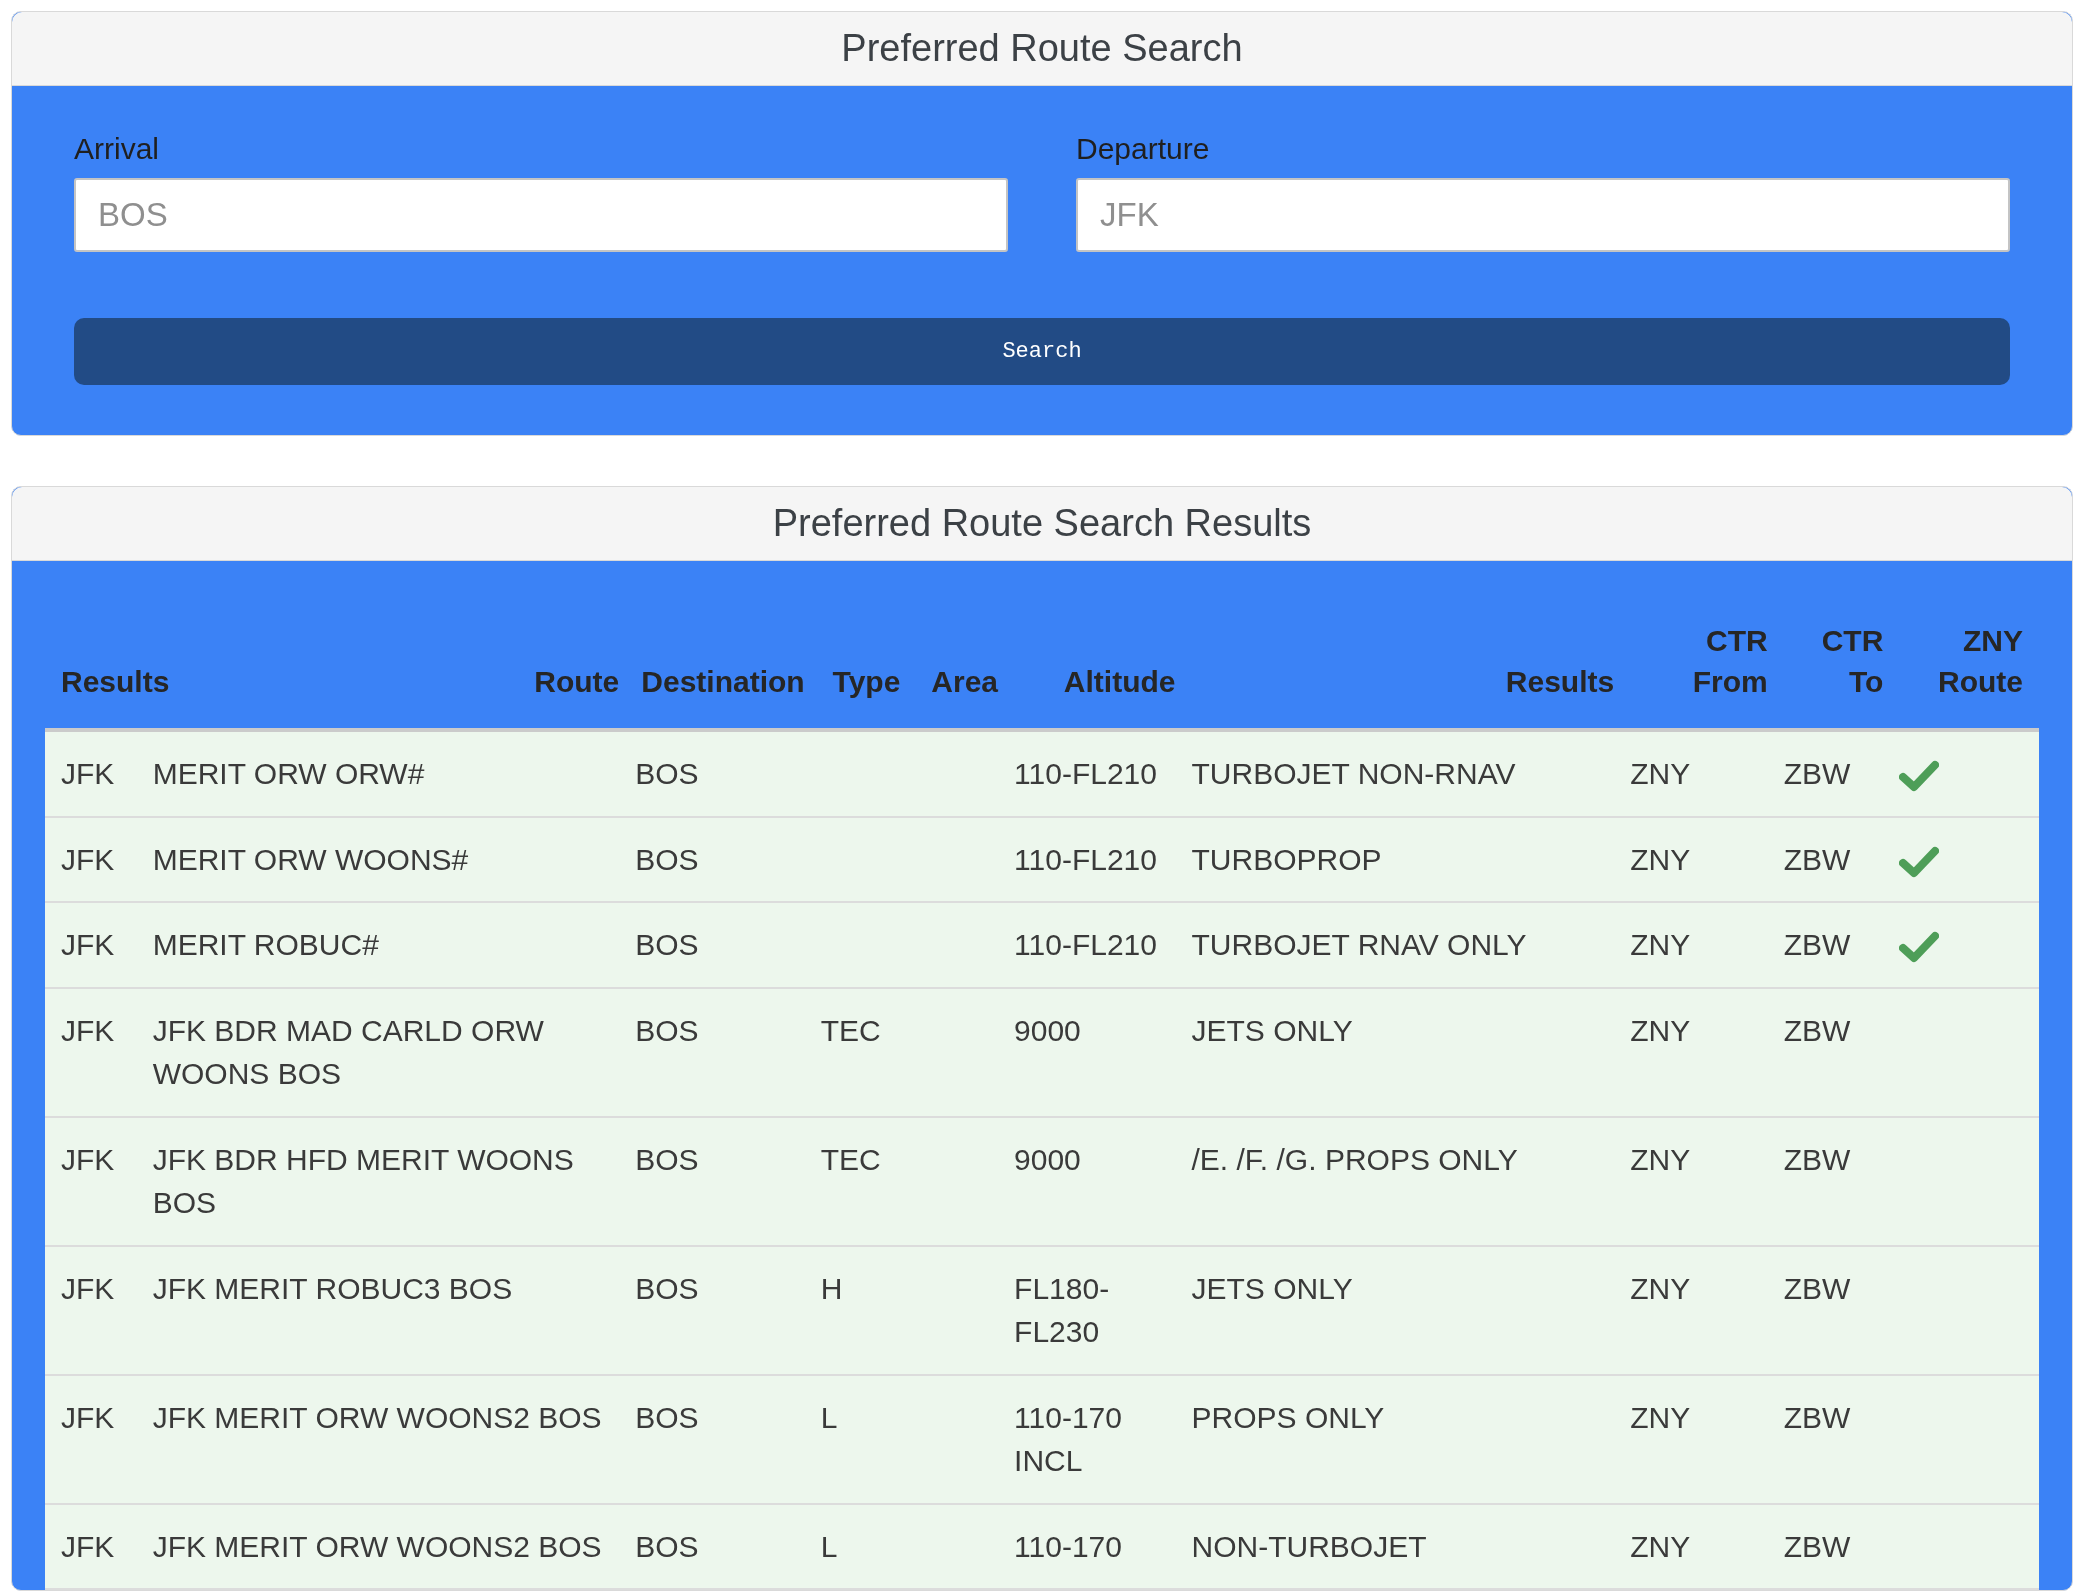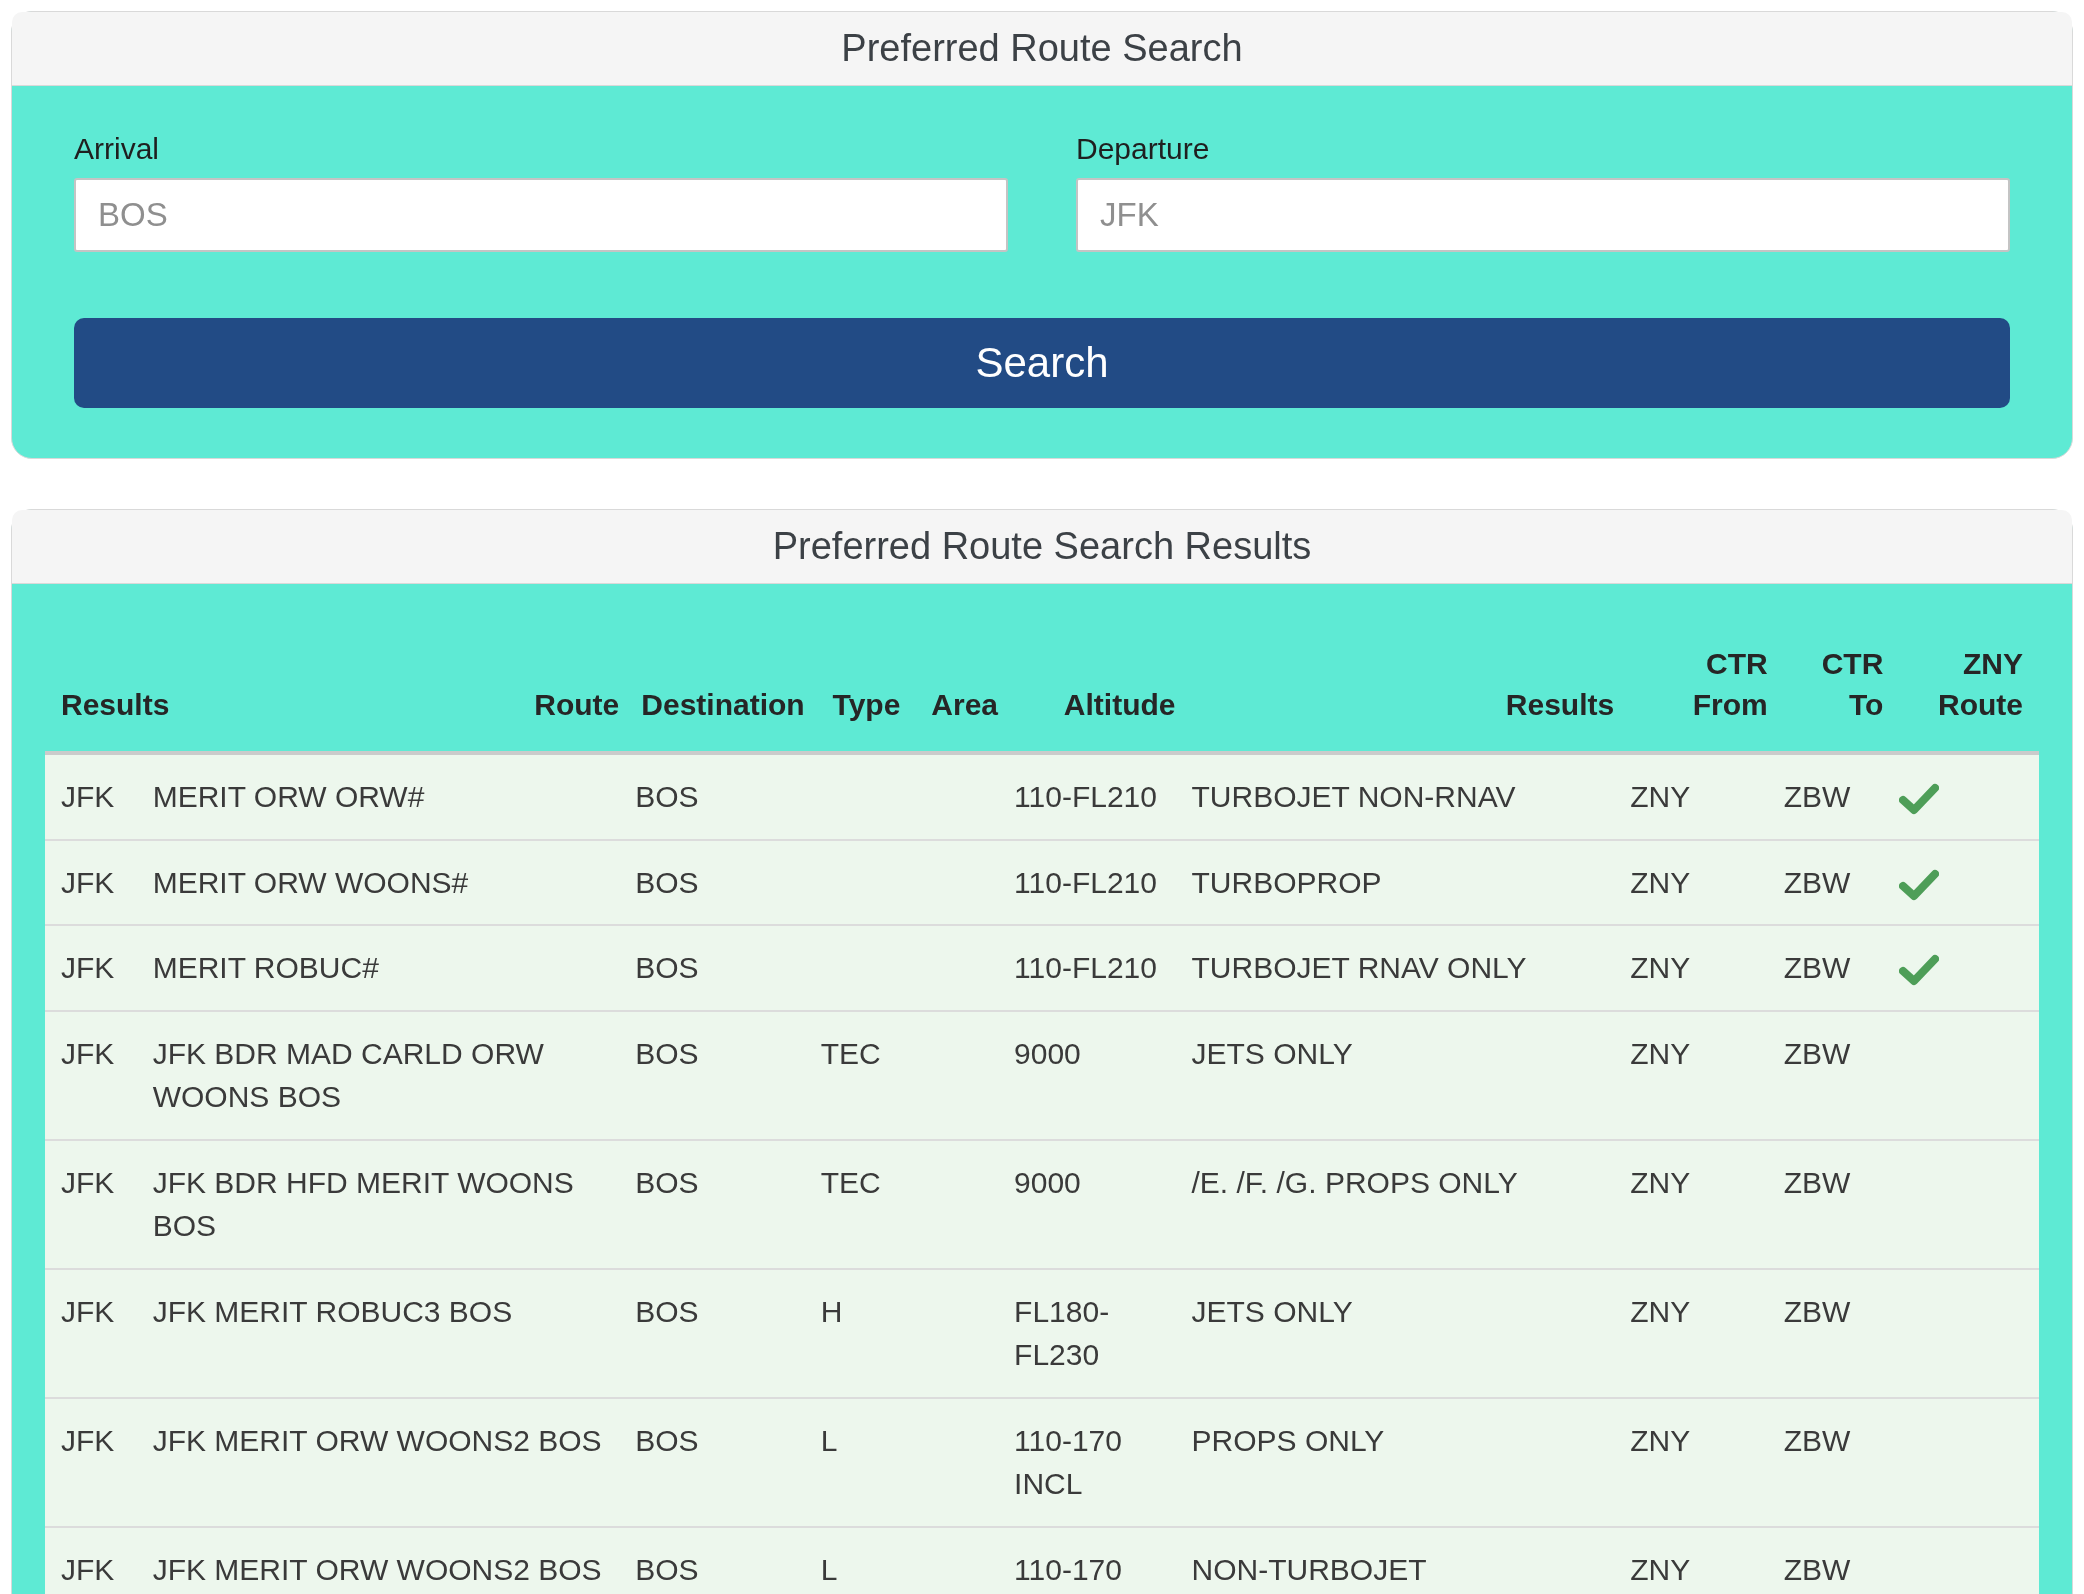--- a/index.html
+++ b/index.html
@@ -6,22 +6,22 @@
   html, body {
     width: 2084px; height: 1594px;
     overflow: hidden;
     background: #ffffff;
     font-family: "Liberation Sans", sans-serif;
     color: #383838;
   }
   .panel {
     margin: 11px;
     border: 1px solid #d9d9d9;
-    border-radius: 21px;
-    background: #5eead4;
+    border-radius: 10px;
+    background: #3b82f6;
   }
   .panel + .panel { margin-top: 50px; }
   .panel-header {
     background: #f5f5f5;
     border-bottom: 1px solid #d9d9d9;
     border-radius: 10px 10px 0 0;
     text-align: center;
     padding: 15px 0;
     font-size: 38px;
     color: #3c4146;
@@ -47,27 +47,27 @@
     font-family: "Liberation Sans", sans-serif;
     background: #fff;
     outline: none;
   }
   .text-input::placeholder { color: #8f8f8f; opacity: 1; }
   .search-btn {
     display: block;
     width: 100%;
     margin-top: 66px;
     padding: 21px 0;
-    font-size: 42px;
+    font-size: 22px;
     color: #ffffff;
     background: #224b85;
     border: none;
     border-radius: 10px;
     cursor: pointer;
-    font-family: Liberation Sans, sans-serif;
+    font-family: Liberation Mono, monospace;
   }
   
   .table-wrap { padding: 10px 33px 0 33px; }
   table.results {
     width: 100%;
     border-collapse: collapse;
     table-layout: fixed;
     font-size: 30px;
   }
   table.results th {

